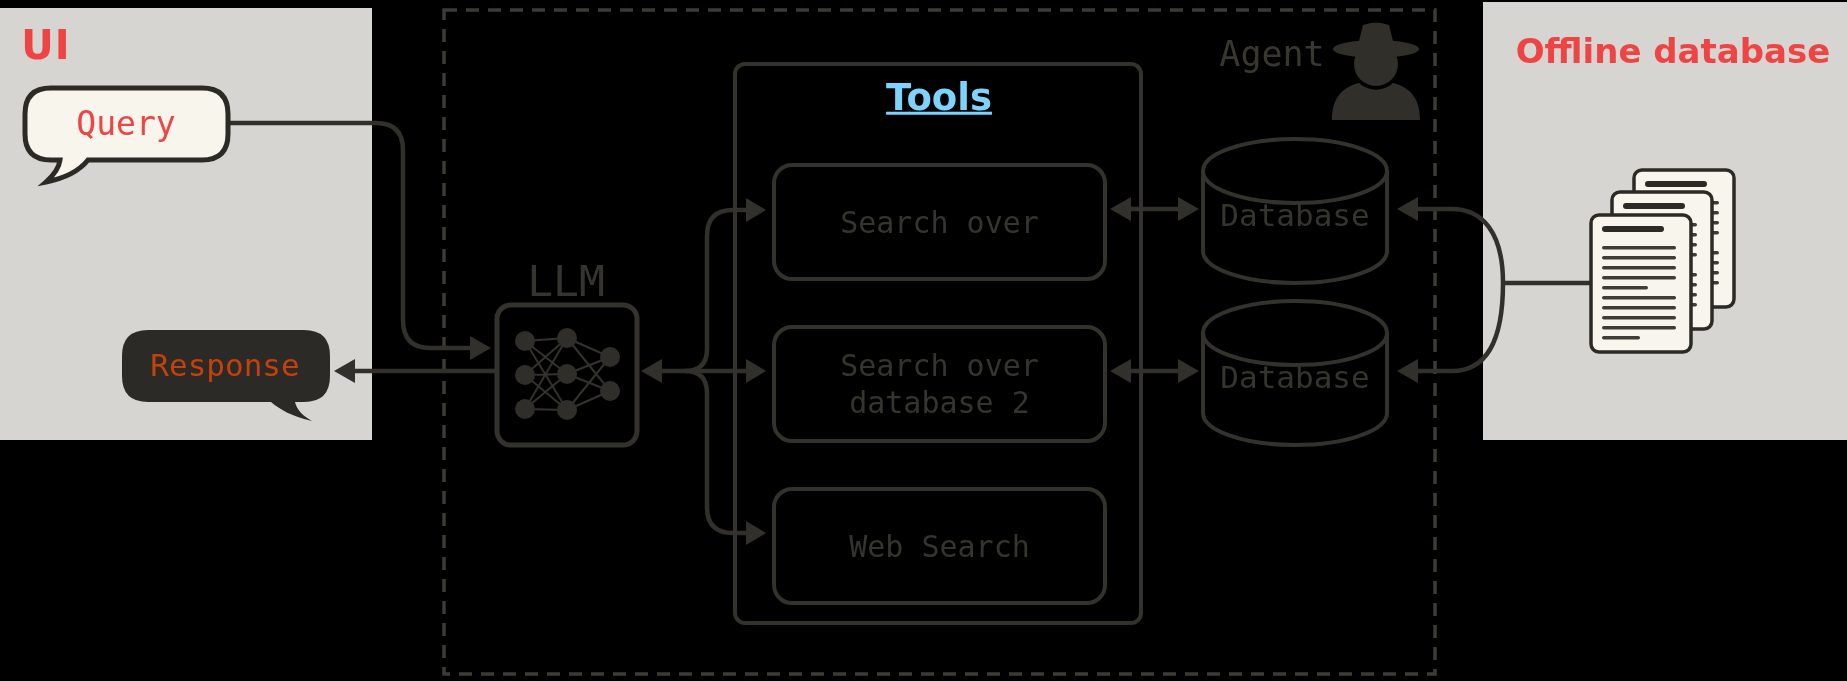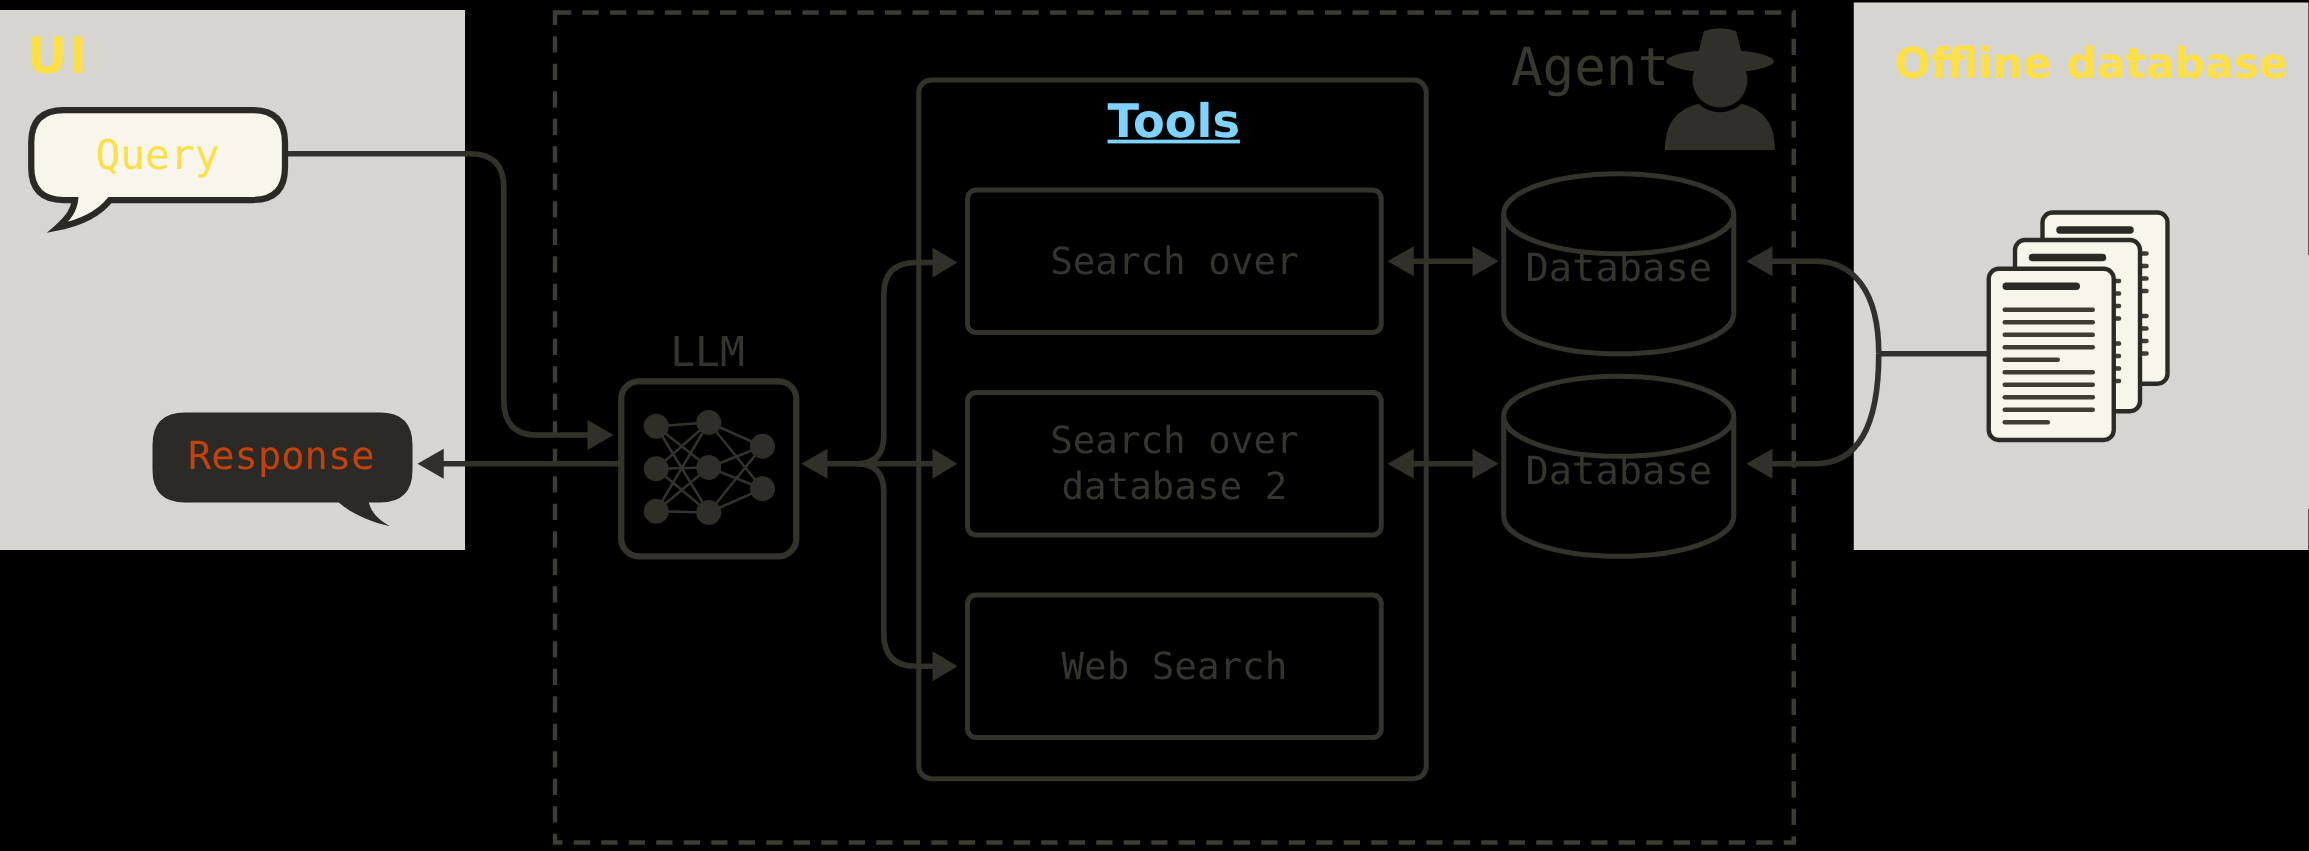--- a/index.html
+++ b/index.html
@@ -3,39 +3,39 @@
 <meta charset="utf-8">
 <style>
   html,body{margin:0;padding:0;background:#000;}
   .stage{position:relative;width:1847px;height:681px;background:#000;overflow:hidden;
          font-family:"DejaVu Sans Mono",monospace;}
   .panel{position:absolute;background:#d6d5d2;}
   .panel-left{left:0;top:8px;width:372px;height:432px;}
   .panel-right{left:1483px;top:2px;width:364px;height:438px;}
   svg.art{position:absolute;left:0;top:0;pointer-events:none;}
   .lbl{position:absolute;transform:translate(-50%,-50%);white-space:nowrap;
-       color:#fde047;line-height:1.15;text-align:center;}
+       color:#ef4444;line-height:1.15;text-align:center;}
   .lbl-bold{font-family:"DejaVu Sans",sans-serif;font-weight:700;}
   .ui-title{left:46px;top:45px;font-size:40px;letter-spacing:1px;}
   .offline-title{left:1673px;top:52px;font-size:34px;}
   .tools-title{left:939px;top:98px;font-size:37px;color:#7dd3fc;text-decoration:underline;}
-  .agent-label{left:1272px;top:54px;font-size:42px;color:#38372f;}
-  .llm-label{left:566px;top:282px;font-size:33px;color:#35342e;}
+  .agent-label{left:1272px;top:54px;font-size:35px;color:#38372f;}
+  .llm-label{left:566px;top:282px;font-size:43px;color:#35342e;}
   .db-label{font-size:31px;color:#35342e;}
   .db-label-1{left:1295px;top:216px;}
   .db-label-2{left:1295px;top:378px;}
   .docs-label{left:1662px;top:150px;font-size:30px;}
   .query-label{left:126px;top:124px;font-size:33px;}
   .response-label{left:225px;top:366px;font-size:31px;color:#c2410c;}
   .tools-box{position:absolute;left:733px;top:62px;width:402px;height:555px;
              border:4px solid #33322c;border-radius:12px;}
   .tool-item{position:absolute;left:772px;width:327px;height:110px;
-             border:4px solid #33322c;border-radius:9px;
+             border:4px solid #33322c;border-radius:20px;
              display:flex;flex-direction:column;align-items:center;justify-content:center;
-             font-size:30px;color:#35342e;line-height:37px;}
+             font-size:30px;color:#35342e;line-height:37px;margin-top:13px;}
   .tool-1{top:150px;}
   .tool-2{top:312px;}
   .tool-3{top:474px;}
 </style>
 </head>
 <body>
 
 <div class="stage">
 
   <div class="panel panel-left"></div>

